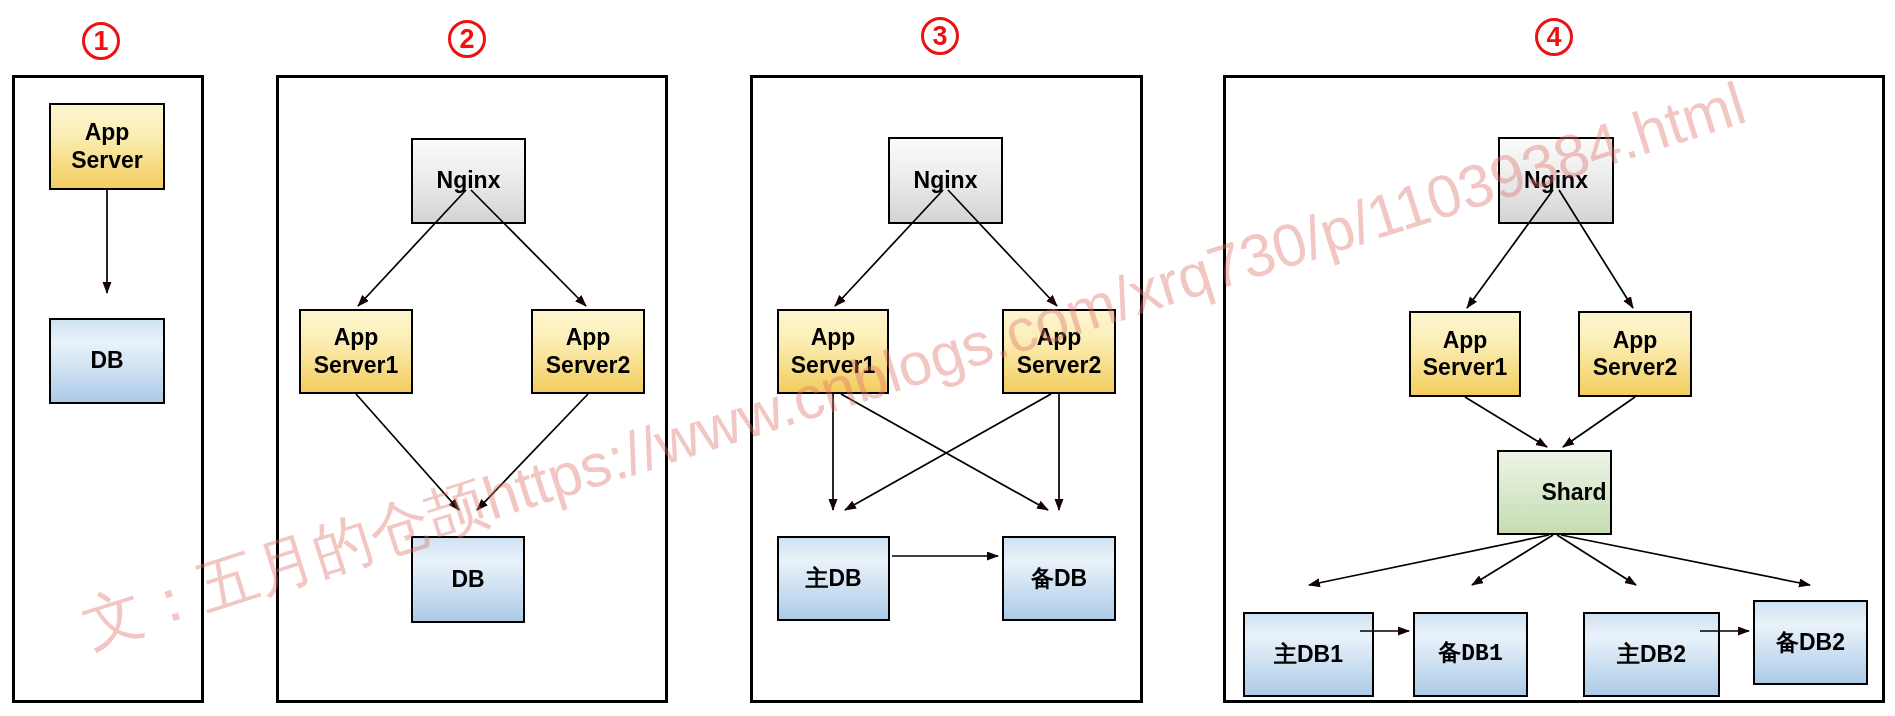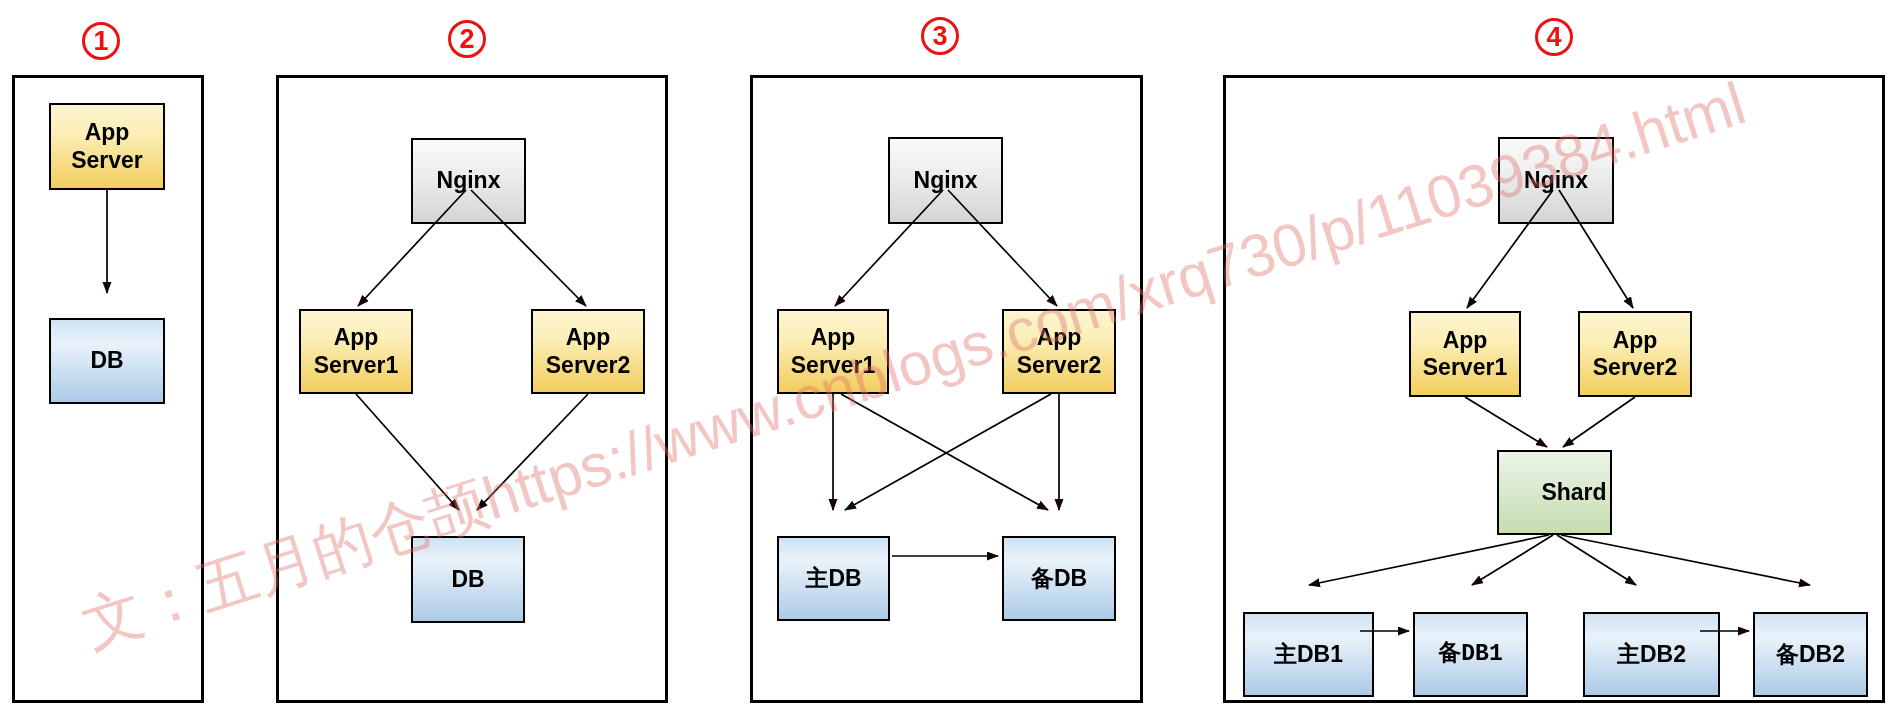--- a/index.html
+++ b/index.html
@@ -51,21 +51,21 @@
   <div class="node blue" style="left:777px;top:513px;width:113px;height:85px;">主DB</div>
   <div class="node blue" style="left:1002px;top:513px;width:114px;height:85px;">备DB</div>
 
   <div class="node gray" style="left:1498px;top:103px;width:116px;height:87px;">Nginx</div>
   <div class="node yellow" style="left:1409px;top:311px;width:112px;height:86px;">App Server1</div>
   <div class="node yellow" style="left:1578px;top:311px;width:114px;height:86px;">App Server2</div>
   <div class="node green" style="left:1497px;top:450px;width:115px;height:85px;">Shard</div>
   <div class="node blue" style="left:1243px;top:589px;width:131px;height:85px;">主DB1</div>
   <div class="node blue" style="left:1413px;top:589px;width:115px;height:85px;font-family:Liberation Mono, monospace;">备DB1</div>
   <div class="node blue" style="left:1583px;top:589px;width:137px;height:85px;">主DB2</div>
-  <div class="node blue" style="left:1753px;top:589px;width:115px;height:85px;">备DB2</div>
+  <div class="node blue" style="left:1753px;top:577px;width:115px;height:85px;">备DB2</div>
 
   <svg id="edges" viewBox="0 0 1895 716">
     <defs>
       <marker id="ah" markerUnits="userSpaceOnUse" markerWidth="13" markerHeight="11" refX="11" refY="4.5" orient="auto">
         <path d="M0,0 L12,4.5 L0,9 z" fill="#140303"></path>
       </marker>
     </defs>
 
     <line x1="107" y1="190" x2="107" y2="293" marker-end="url(#ah)"></line>
 

